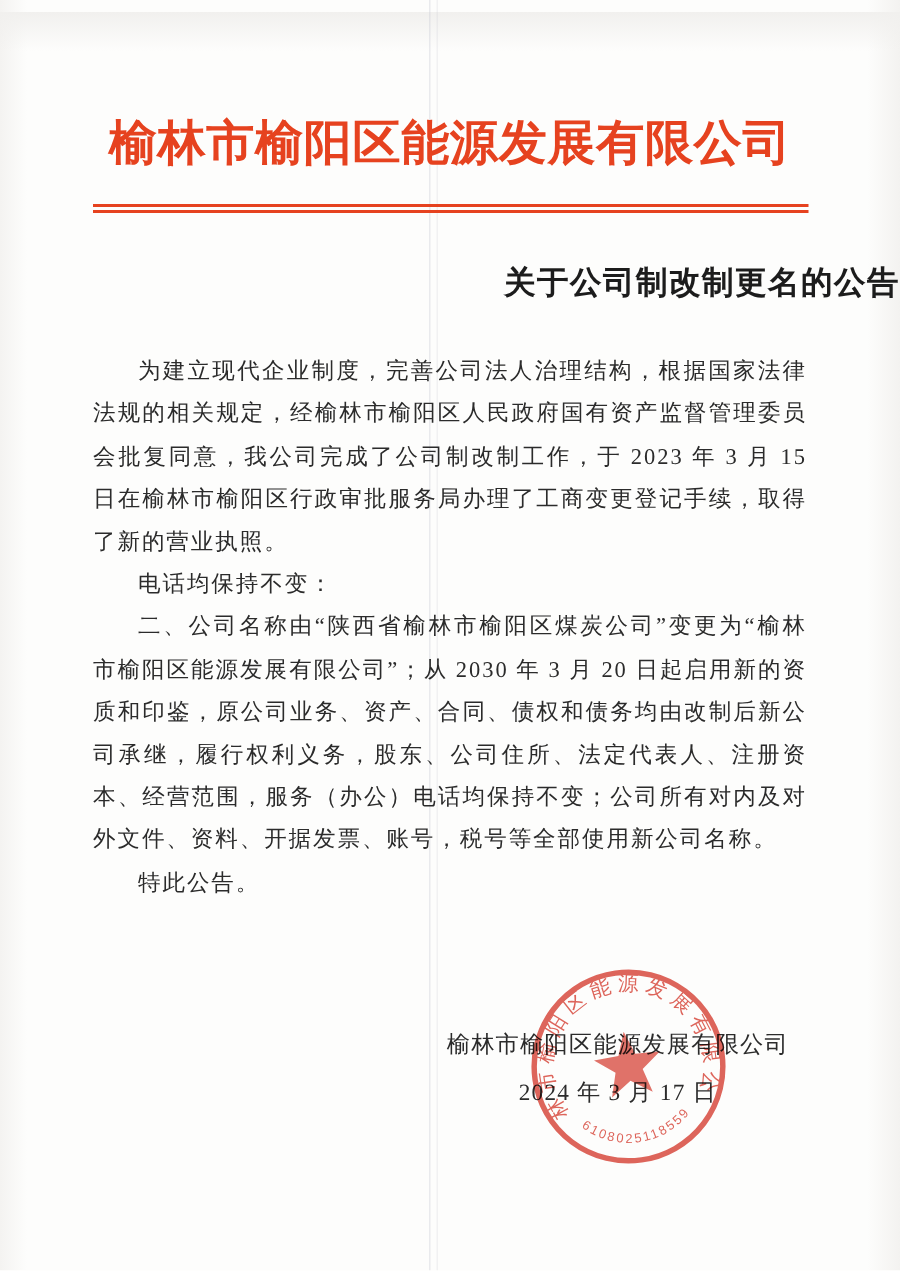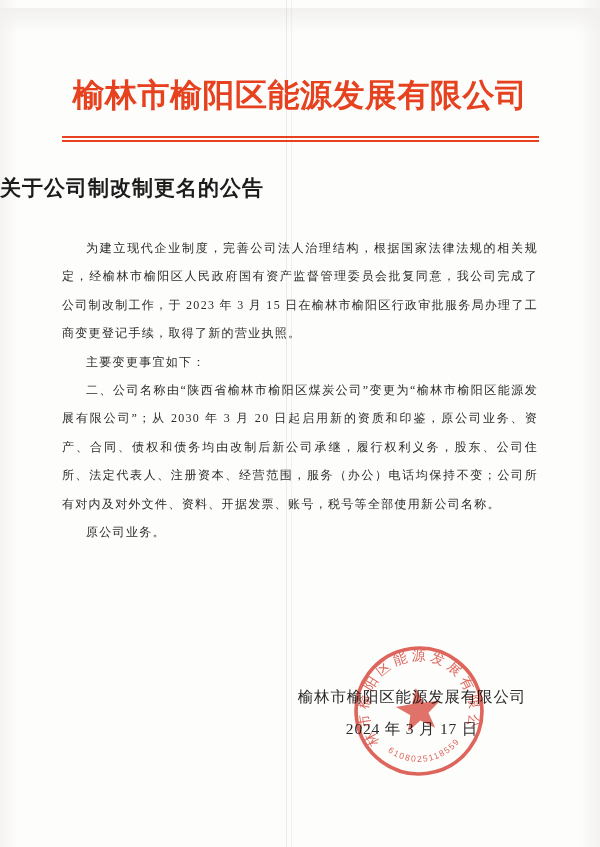--- a/index.html
+++ b/index.html
@@ -37,29 +37,29 @@
     letter-spacing: 0.5px;
     white-space: nowrap;
   }
   .red-divider {
     position: absolute; top: 136px; left: 62px; width: 477px; height: 2px;
     border-top: 2.5px solid #e6421f;
     border-bottom: 2px solid #e6421f;
   }
   .doc-title {
     position: absolute; top: 174px; left: 0; width: 600px;
-    text-align: left;
+    text-align: right;
     font-family: "Liberation Sans", "DejaVu Sans", sans-serif;
     font-size: 21px; font-weight: 700;
     color: #1c1c1c;
     letter-spacing: 1px;
   }
   .body-text {
     position: absolute; top: 234px; left: 62px; width: 476px;
-    font-size: 12px; line-height: 28.4px;
+    font-size: 15px; line-height: 28.4px;
     color: #2b2b2b;
     letter-spacing: 1.3px;
     text-align: justify;
   }
   .body-text p { margin: 0; text-indent: 2em; }
 
   .signature {
     position: absolute; top: 681px; right: 74px;
     text-align: center;
     color: #2b2b2b;
@@ -88,23 +88,23 @@
   <div class="fold-line f2"></div>
 
   <div class="letterhead">榆林市榆阳区能源发展有限公司</div>
 
   <div class="red-divider"></div>
 
   <div class="doc-title">关于公司制改制更名的公告</div>
 
   <div class="body-text">
     <p>为建立现代企业制度，完善公司法人治理结构，根据国家法律法规的相关规定，经榆林市榆阳区人民政府国有资产监督管理委员会批复同意，我公司完成了公司制改制工作，于 2023 年 3 月 15 日在榆林市榆阳区行政审批服务局办理了工商变更登记手续，取得了新的营业执照。</p>
-    <p>主要变更事宜如下：</p>
+    <p>电话均保持不变：</p>
     <p>二、公司名称由“陕西省榆林市榆阳区煤炭公司”变更为“榆林市榆阳区能源发展有限公司”；从 2030 年 3 月 20 日起启用新的资质和印鉴，原公司业务、资产、合同、债权和债务均由改制后新公司承继，履行权利义务，股东、公司住所、法定代表人、注册资本、经营范围，服务（办公）电话均保持不变；公司所有对内及对外文件、资料、开据发票、账号，税号等全部使用新公司名称。</p>
-    <p>原公司业务。</p>
+    <p>特此公告。</p>
   </div>
 
   <div class="signature">
     <div>榆林市榆阳区能源发展有限公司</div>
     <div>2024 年 3 月 17 日</div>
   </div>
 
   <svg class="seal" viewBox="0 0 140 140">
     <defs>
       <path id="sealTopArc" d="M 24.7,91.1 A 50,50 0 1 1 115.3,91.1" fill="none"></path>

